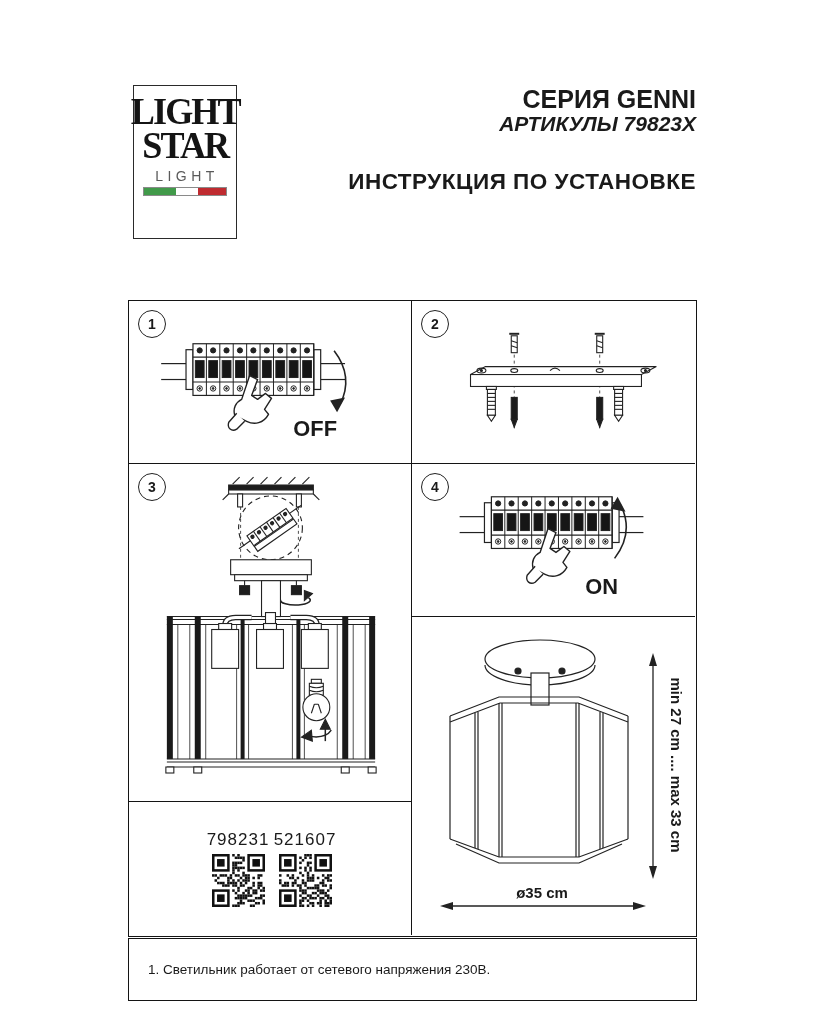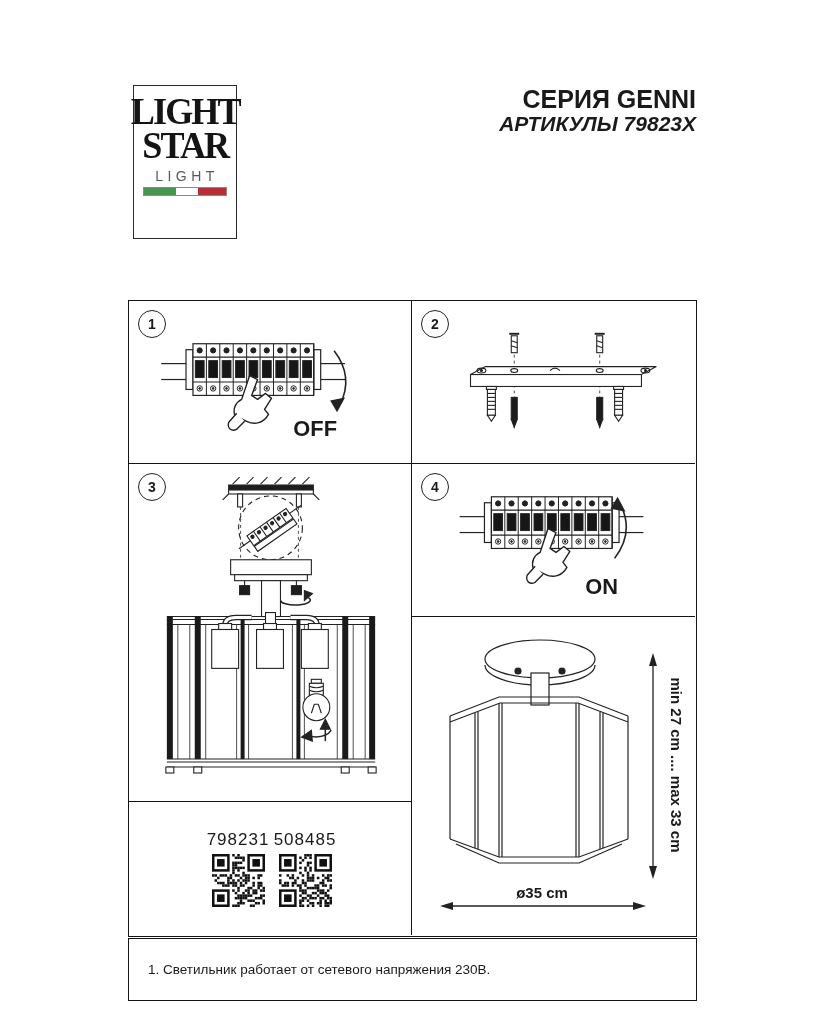--- a/index.html
+++ b/index.html
@@ -95,20 +95,21 @@
     <svg class="logo-flag" width="84" height="9" viewBox="0 0 84 9">
       <rect x="0.5" y="0.5" width="83" height="8" fill="none" stroke-width="1" stroke="#8a8a8a"></rect>
       <rect x="1" y="1" width="32" height="7" fill="#419a4a"></rect>
       <rect x="33" y="1" width="22" height="7" fill="#ffffff"></rect>
       <rect x="55" y="1" width="28" height="7" fill="#bf2b30"></rect>
     </svg>
   </div>
 
   <div class="hdr hdr-series">СЕРИЯ GENNI</div>
   <div class="hdr hdr-articles">АРТИКУЛЫ 79823X</div>
+  <div class="hdr hdr-t1">ИНСТРУКЦИЯ ПО УСТАНОВКЕ</div>
 
   <div class="grid">
 
     <div class="panel b-r b-b" id="p1">
       <div class="badge">1</div>
       <svg class="art" viewBox="0 0 283 163">
         <g>
           <use href="#breaker-strip" xlink:href="#breaker-strip" x="64" y="43"></use>
           <use href="#hand-pointing" xlink:href="#hand-pointing" x="64" y="43"></use>
           <path d="M206,50 q20,26 6,54" fill="none" stroke="#222" stroke-width="1.6"></path>
@@ -306,21 +307,21 @@
           <use href="#hand-pointing" xlink:href="#hand-pointing" x="79" y="33"></use>
           <path d="M203,95 q20,-26 6,-54" fill="none" stroke="#222" stroke-width="1.6"></path>
           <polygon points="206,33 214,48 199,45" fill="#222"></polygon>
           <text x="190" y="131" text-anchor="middle" font-size="22" font-weight="600">ON</text>
         </g>
       </svg>
     </div>
 
     <div class="panel b-r" id="pqr">
       <div class="qr-label" style="left:73px;">798231</div>
-      <div class="qr-label" style="left:140px;">508485</div>
+      <div class="qr-label" style="left:140px;">521607</div>
       <div class="qr" style="left:83px;"><svg viewBox="0 0 53 53" width="53" height="53">
             <rect x="20.19047619047619" y="0" width="2.5238095238095237" height="2.5238095238095237" fill="#111"></rect>
             <rect x="25.238095238095237" y="0" width="2.5238095238095237" height="2.5238095238095237" fill="#111"></rect>
             <rect x="22.714285714285715" y="2.5238095238095237" width="2.5238095238095237" height="2.5238095238095237" fill="#111"></rect>
             <rect x="25.238095238095237" y="2.5238095238095237" width="2.5238095238095237" height="2.5238095238095237" fill="#111"></rect>
             <rect x="27.76190476190476" y="2.5238095238095237" width="2.5238095238095237" height="2.5238095238095237" fill="#111"></rect>
             <rect x="30.285714285714285" y="2.5238095238095237" width="2.5238095238095237" height="2.5238095238095237" fill="#111"></rect>
             <rect x="30.285714285714285" y="5.0476190476190474" width="2.5238095238095237" height="2.5238095238095237" fill="#111"></rect>
             <rect x="20.19047619047619" y="7.571428571428571" width="2.5238095238095237" height="2.5238095238095237" fill="#111"></rect>
             <rect x="22.714285714285715" y="7.571428571428571" width="2.5238095238095237" height="2.5238095238095237" fill="#111"></rect>

